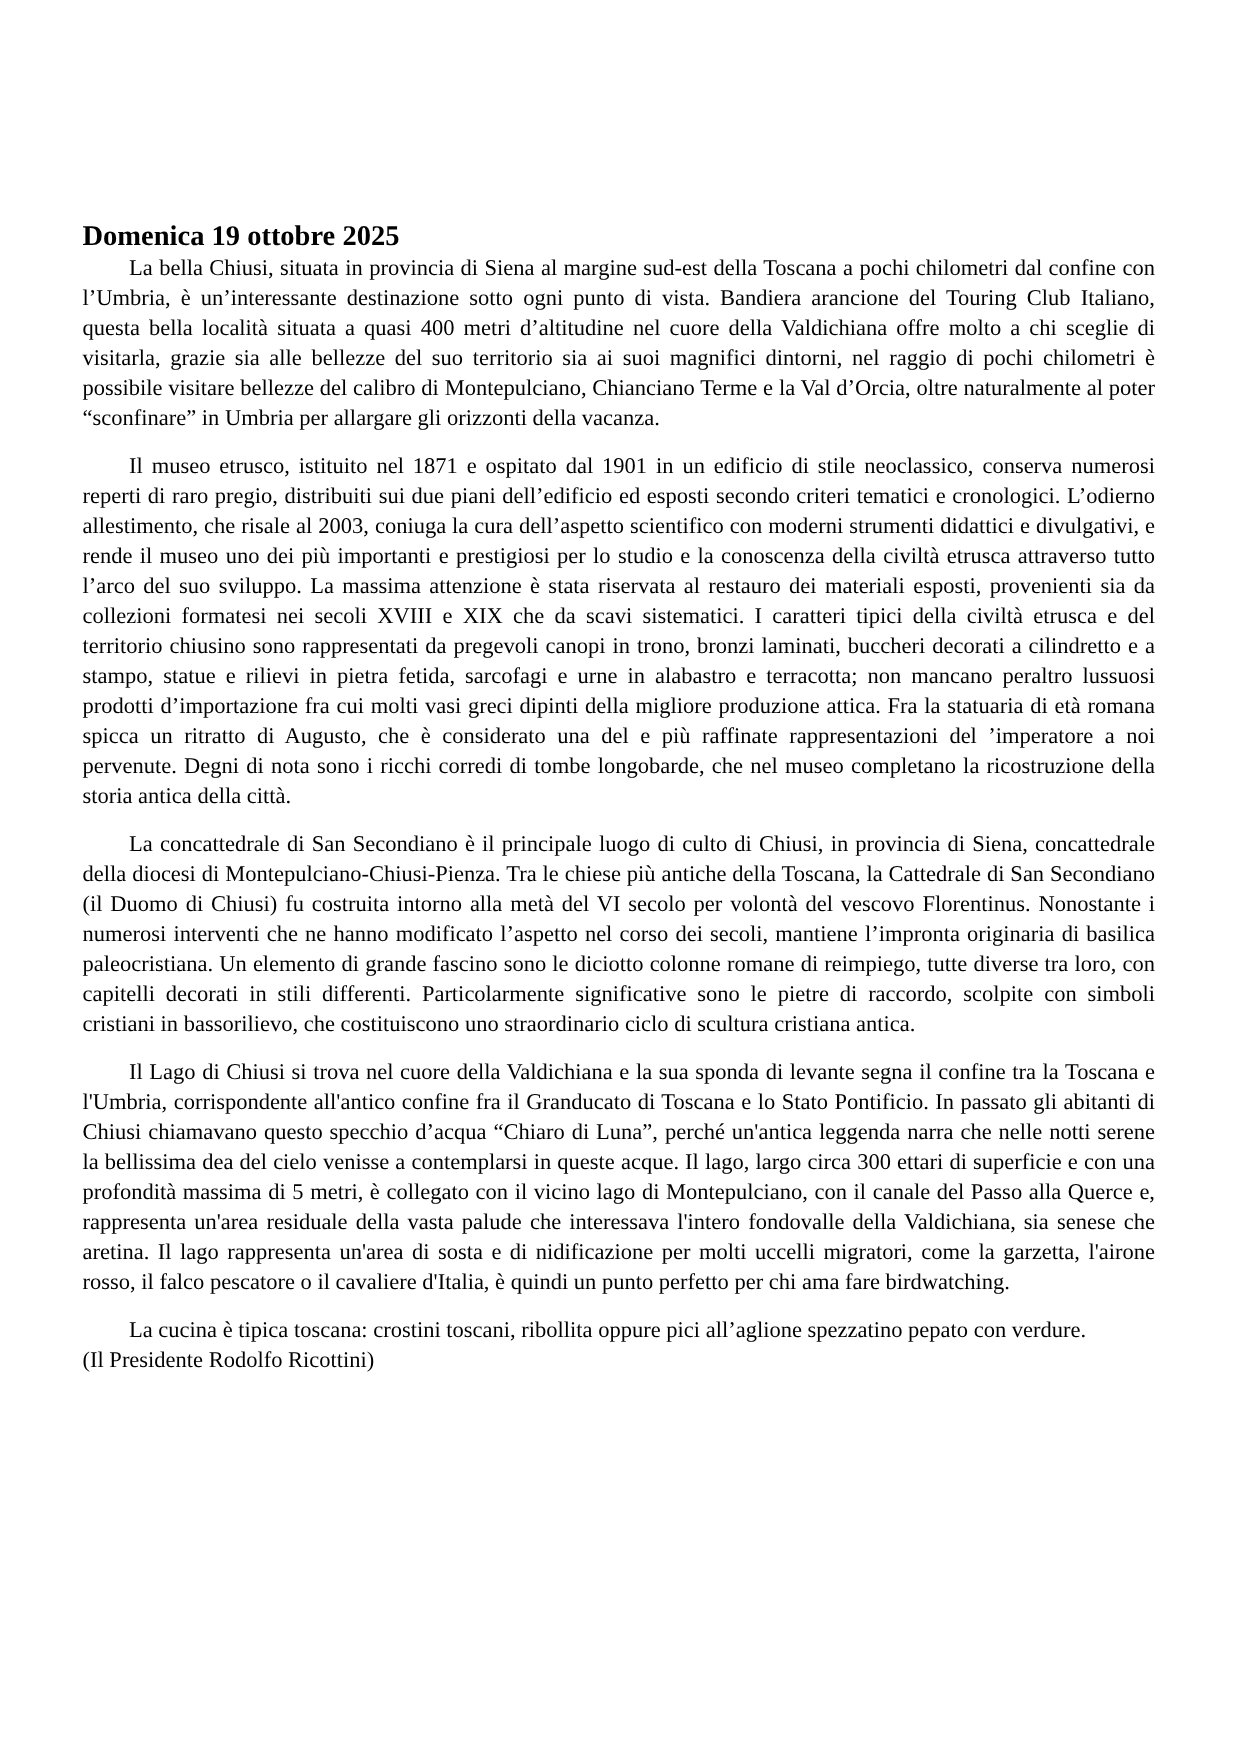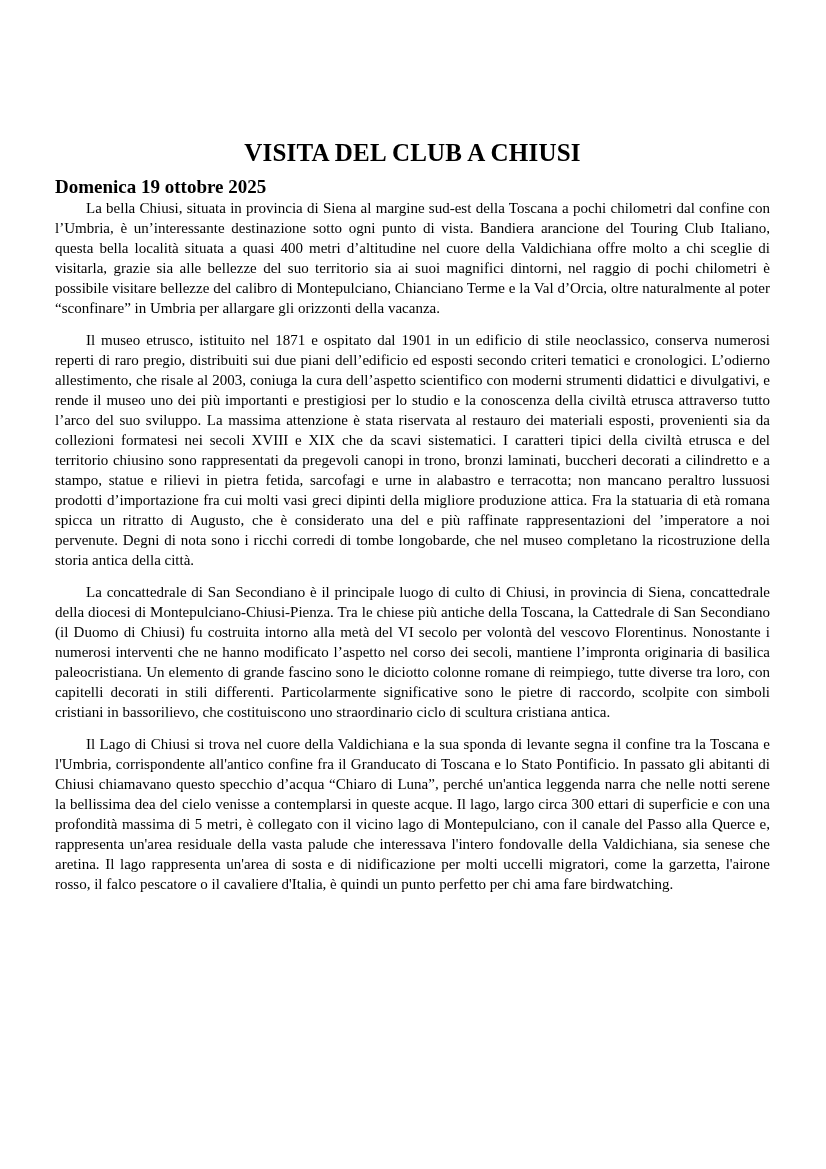--- a/index.html
+++ b/index.html
@@ -48,29 +48,29 @@
   }
   .body-text p.closing {
     margin-bottom: 0;
   }
 </style>
 </head>
 <body>
 
 <div class="page">
 
-  <h1 class="doc-title">VISITA DEL CLUB A CHIUSI</h1>
 
   <h2 class="doc-subtitle">Domenica 19 ottobre 2025</h2>
 
   <div class="body-text">
 
     <p>La bella Chiusi, situata in provincia di Siena al margine sud-est della Toscana a pochi chilometri dal confine con l’Umbria, è un’interessante destinazione sotto ogni punto di vista. Bandiera arancione del Touring Club Italiano, questa bella località situata a quasi 400 metri d’altitudine nel cuore della Valdichiana offre molto a chi sceglie di visitarla, grazie sia alle bellezze del suo territorio sia ai suoi magnifici dintorni, nel raggio di pochi chilometri è possibile visitare bellezze del calibro di Montepulciano, Chianciano Terme e la Val d’Orcia, oltre naturalmente al poter “sconfinare” in Umbria per allargare gli orizzonti della vacanza.</p>
 
     <p>Il museo etrusco, istituito nel 1871 e ospitato dal 1901 in un edificio di stile neoclassico, conserva numerosi reperti di raro pregio, distribuiti sui due piani dell’edificio ed esposti secondo criteri tematici e cronologici. L’odierno allestimento, che risale al 2003, coniuga la cura dell’aspetto scientifico con moderni strumenti didattici e divulgativi, e rende il museo uno dei più importanti e prestigiosi per lo studio e la conoscenza della civiltà etrusca attraverso tutto l’arco del suo sviluppo. La massima attenzione è stata riservata al restauro dei materiali esposti, provenienti sia da collezioni formatesi nei secoli XVIII e XIX che da scavi sistematici. I caratteri tipici della civiltà etrusca e del territorio chiusino sono rappresentati da pregevoli canopi in trono, bronzi laminati, buccheri decorati a cilindretto e a stampo, statue e rilievi in pietra fetida, sarcofagi e urne in alabastro e terracotta; non mancano peraltro lussuosi prodotti d’importazione fra cui molti vasi greci dipinti della migliore produzione attica. Fra la statuaria di età romana spicca un ritratto di Augusto, che è considerato una del e più raffinate rappresentazioni del ’imperatore a noi pervenute. Degni di nota sono i ricchi corredi di tombe longobarde, che nel museo completano la ricostruzione della storia antica della città.</p>
 
     <p>La concattedrale di San Secondiano è il principale luogo di culto di Chiusi, in provincia di Siena, concattedrale della diocesi di Montepulciano-Chiusi-Pienza. Tra le chiese più antiche della Toscana, la Cattedrale di San Secondiano (il Duomo di Chiusi) fu costruita intorno alla metà del VI secolo per volontà del vescovo Florentinus. Nonostante i numerosi interventi che ne hanno modificato l’aspetto nel corso dei secoli, mantiene l’impronta originaria di basilica paleocristiana. Un elemento di grande fascino sono le diciotto colonne romane di reimpiego, tutte diverse tra loro, con capitelli decorati in stili differenti. Particolarmente significative sono le pietre di raccordo, scolpite con simboli cristiani in bassorilievo, che costituiscono uno straordinario ciclo di scultura cristiana antica.</p>
 
     <p>Il Lago di Chiusi si trova nel cuore della Valdichiana e la sua sponda di levante segna il confine tra la Toscana e l'Umbria, corrispondente all'antico confine fra il Granducato di Toscana e lo Stato Pontificio. In passato gli abitanti di Chiusi chiamavano questo specchio d’acqua “Chiaro di Luna”, perché un'antica leggenda narra che nelle notti serene la bellissima dea del cielo venisse a contemplarsi in queste acque. Il lago, largo circa 300 ettari di superficie e con una profondità massima di 5 metri, è collegato con il vicino lago di Montepulciano, con il canale del Passo alla Querce e, rappresenta un'area residuale della vasta palude che interessava l'intero fondovalle della Valdichiana,  sia senese che aretina. Il lago rappresenta un'area di sosta e di nidificazione per molti uccelli migratori, come la garzetta, l'airone rosso, il falco pescatore o il cavaliere d'Italia, è quindi un punto perfetto per chi ama fare birdwatching.</p>
 
+    <p class="closing"><span>La cucina è tipica toscana: crostini toscani, ribollita oppure pici all’aglione spezzatino pepato con verdure.</span><br><span>(Il Presidente  Rodolfo Ricottini)</span></p>
 
   </div>
 </div>
 
 </body></html>

